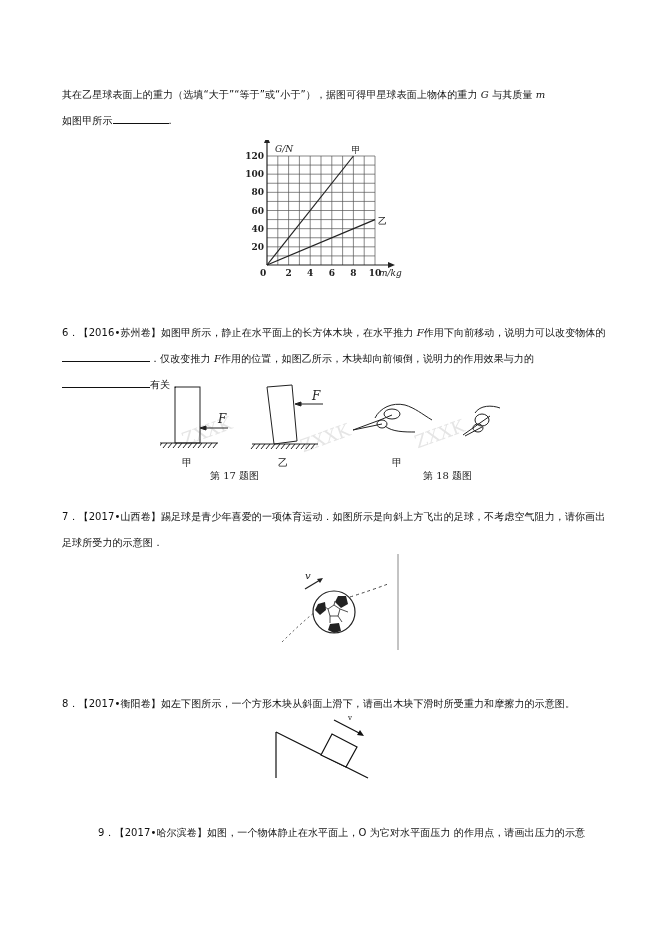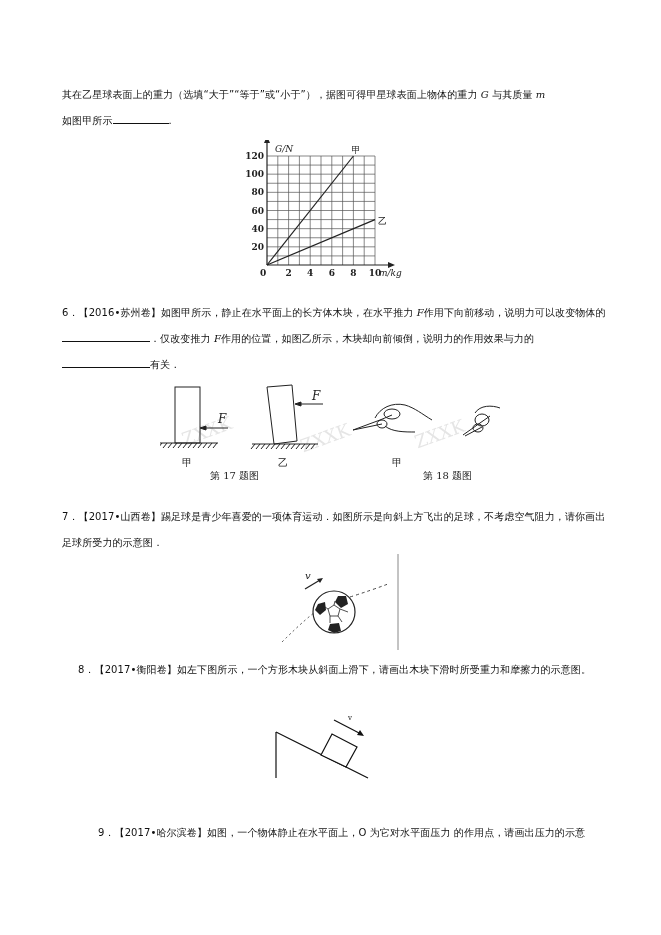--- a/index.html
+++ b/index.html
@@ -63,21 +63,21 @@
     <text x="19" y="37.16666666666666" font-size="9" fill="#222" text-anchor="end" font-weight="bold">100</text>
     <text x="19" y="19" font-size="9" fill="#222" text-anchor="end" font-weight="bold">120</text>
     <text x="30" y="12" font-size="9" fill="#222" font-style="italic">G/N</text>
     <text x="134" y="136" font-size="9" fill="#222" font-style="italic">m/kg</text>
     <polyline points="22,125 108.4,16" fill="none" stroke="#222" stroke-width="1.2"></polyline>
     <text x="106.4" y="13" font-size="9" fill="#222">甲</text>
     <polyline points="22,125 130,79.58333333333333" fill="none" stroke="#222" stroke-width="1.2"></polyline>
     <text x="133" y="83.58333333333333" font-size="9" fill="#222">乙</text>
   </svg>
 
-<div class="para" style="top:300px;">
+<div class="para" style="top:320px;">
   <span>6．</span><span>【2016•苏州卷】</span><span>如图甲所示，静止在水平面上的长方体木块，在水平推力</span>
   <span class="ital">F</span><span>作用下向前移动，说明力可以改变物体的</span><span class="blank" style="width:88px;"></span><span>．仅改变推力</span>
   <span class="ital">F</span><span>作用的位置，如图乙所示，木块却向前倾倒，说明力的作用效果与力的</span><span class="blank" style="width:88px;"></span><span>有关．</span>
 </div>
 
 <svg class="fig" style="left:160px; top:380px;" width="340" height="100" viewBox="0 0 340 100">
   <g stroke="#222" fill="none" stroke-width="1">
 
     <g opacity="0.25">
       <text x="22" y="60" font-size="18" fill="#999" stroke="none" transform="rotate(-20 40 55)">ZXXK</text>
@@ -169,21 +169,21 @@
     <line x1="66" y1="57" x2="63" y2="55" stroke="#222" stroke-width="0.8"></line>
     <line x1="78" y1="57" x2="86" y2="60" stroke="#222" stroke-width="0.8"></line>
     <line x1="68" y1="64" x2="68" y2="71" stroke="#222" stroke-width="0.8"></line>
     <line x1="76" y1="64" x2="80" y2="70" stroke="#222" stroke-width="0.8"></line>
   </g>
   <line x1="43" y1="37" x2="58" y2="28" stroke="#222" stroke-width="1.3"></line>
   <polygon points="61,26 55,27 58,31" fill="#222"></polygon>
   <text x="43" y="27" font-size="10" font-style="italic" fill="#222">v</text>
 </svg>
 
-<div class="para" style="top:657px;margin-left:16px;">
+<div class="para" style="top:691px;">
   <span>8．</span><span>【2017•衡阳卷】</span><span>如左下图所示，一个方形木块从斜面上滑下，请画出木块下滑时所受重力和摩擦力的示意图。</span>
 </div>
 
 <svg class="fig" style="left:260px; top:705px;" width="130" height="75" viewBox="0 0 130 75">
   <g stroke="#111" stroke-width="1.2" fill="none">
     <line x1="16" y1="27" x2="16" y2="73"></line>
     <line x1="16" y1="27" x2="108" y2="73"></line>
     <polygon points="61,50 72,29 97,42 86,62" fill="#fff"></polygon>
     <line x1="74" y1="15" x2="101" y2="29"></line>
   </g>

